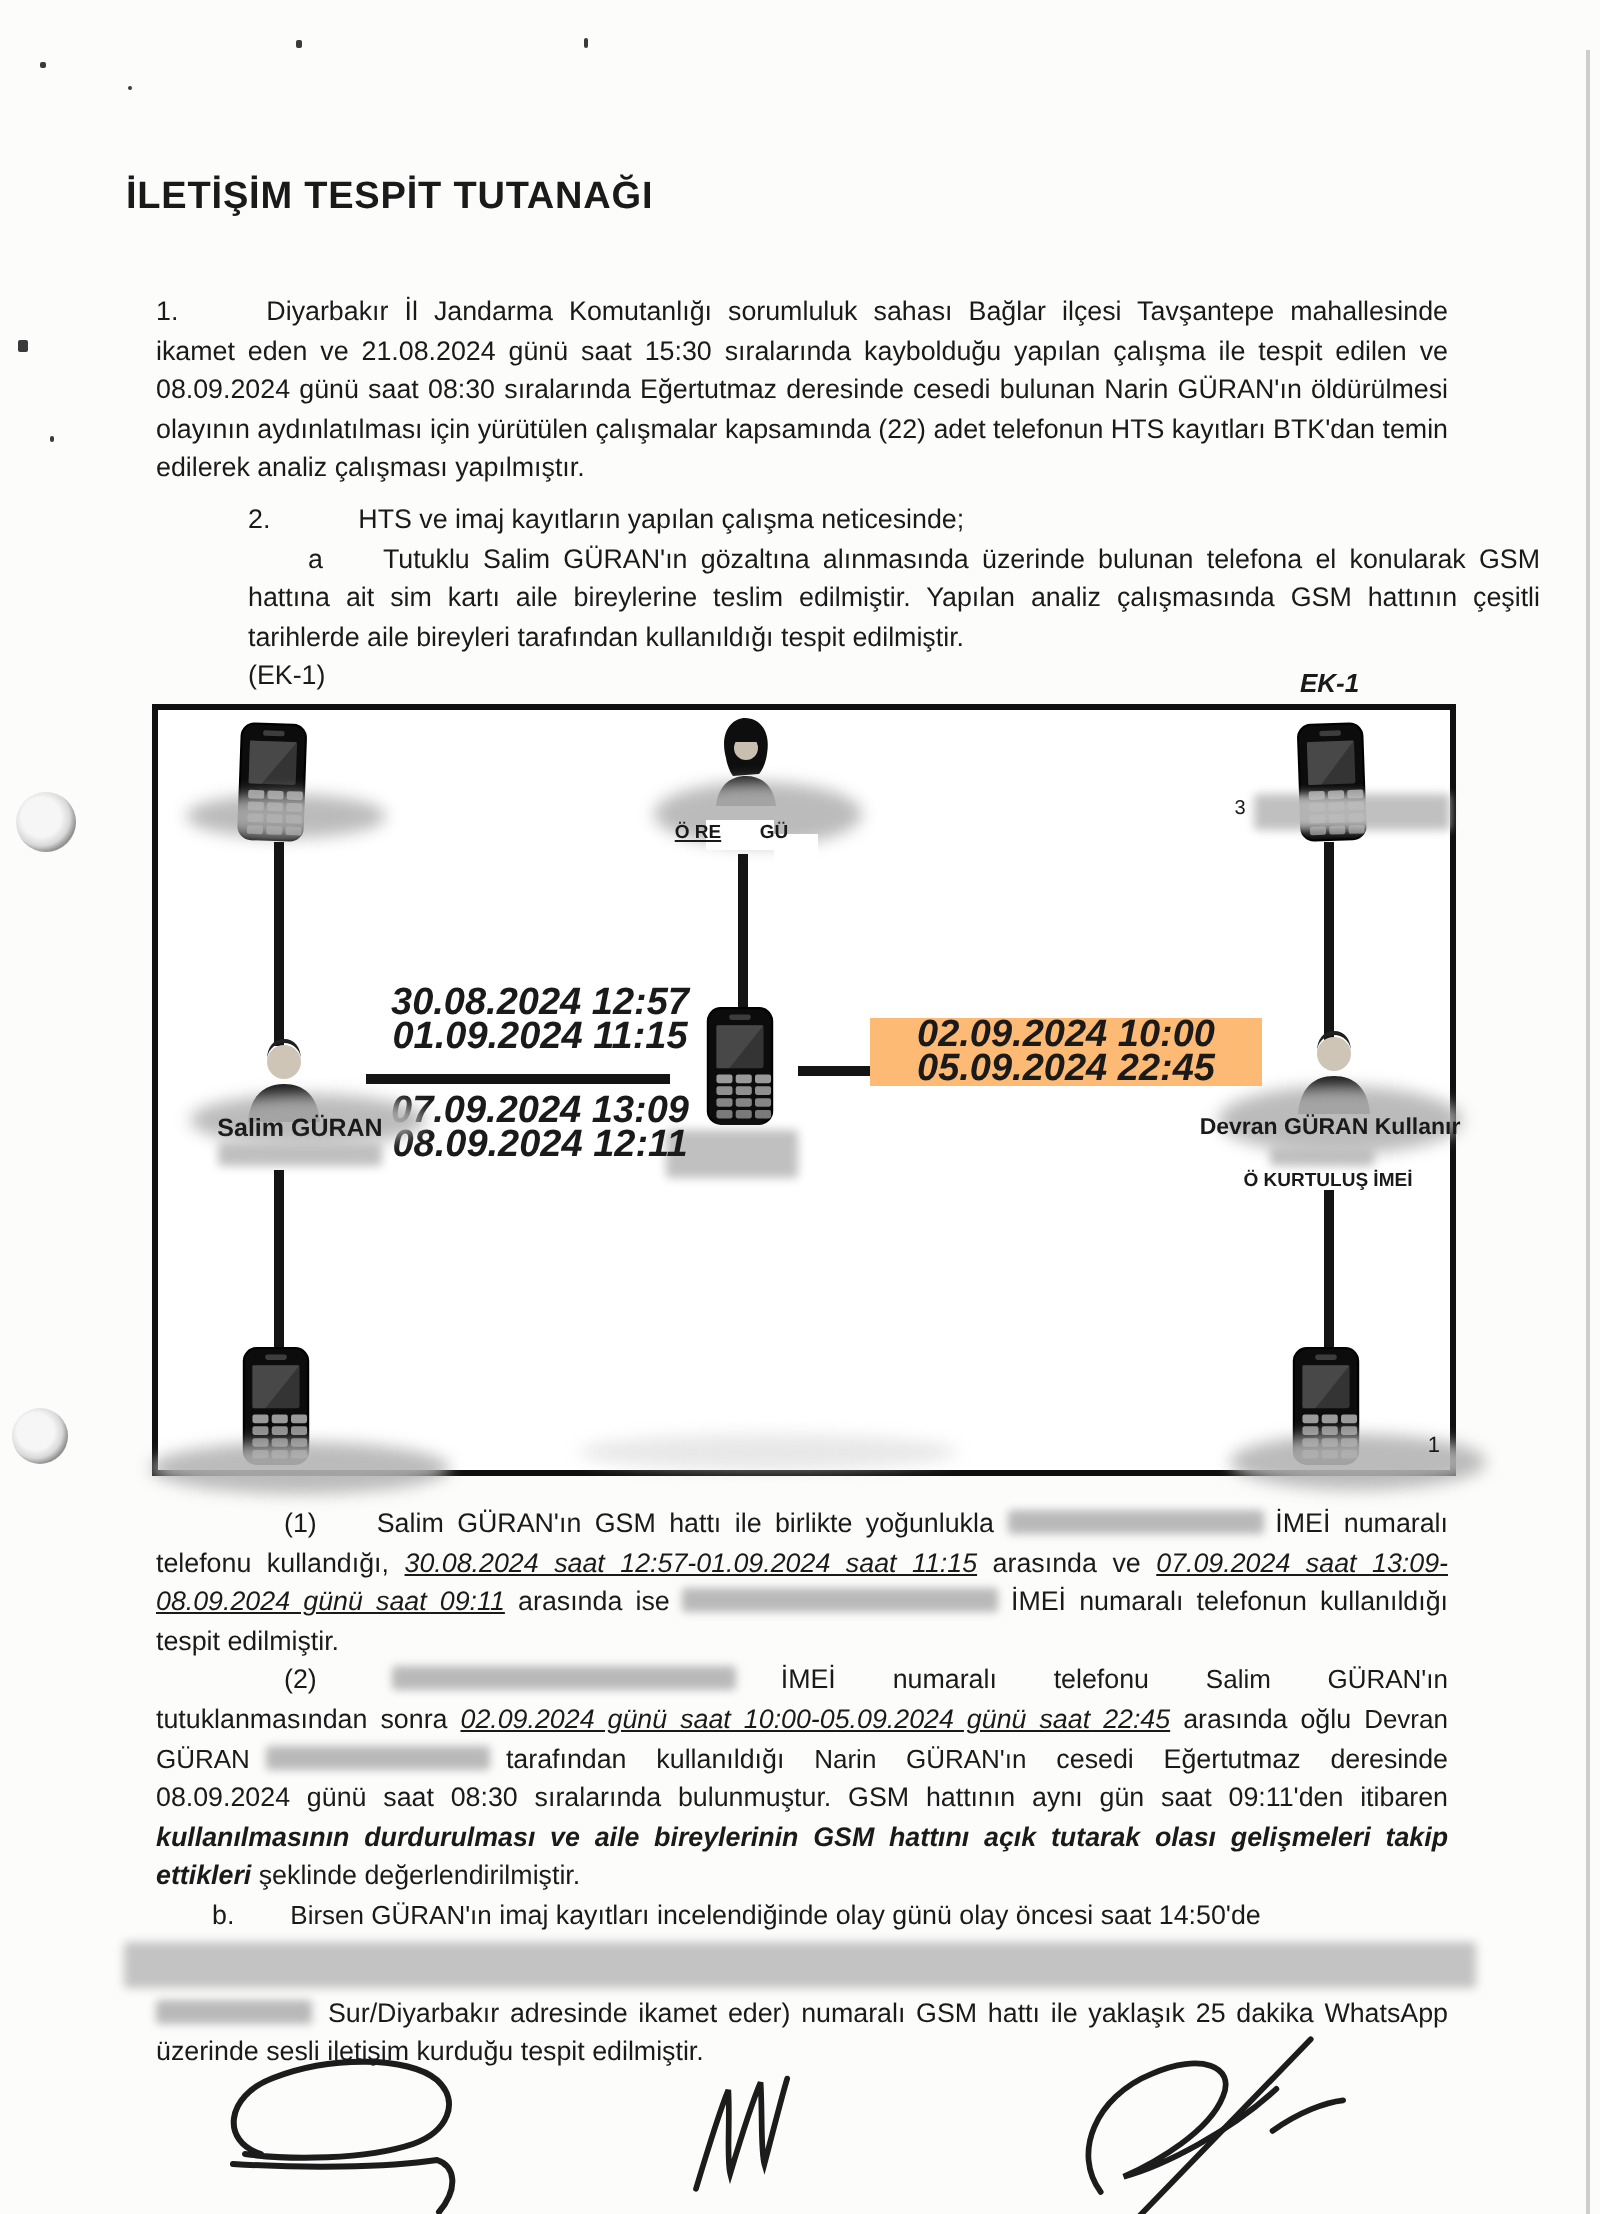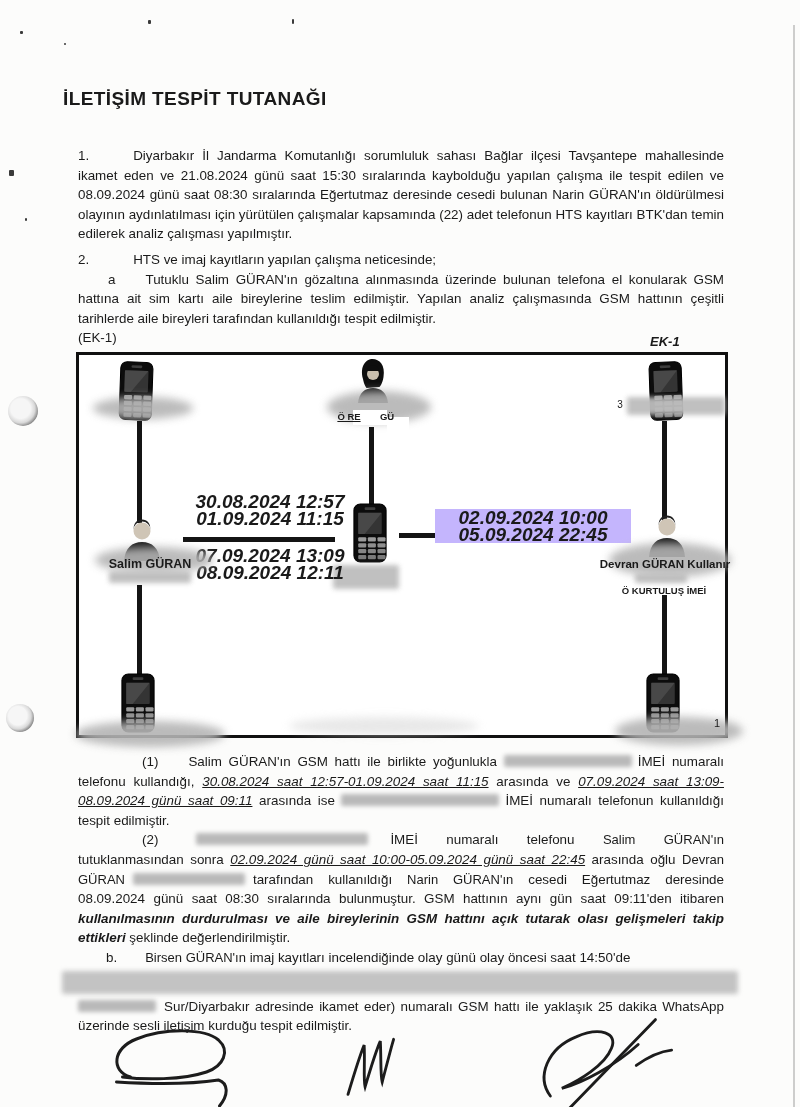--- a/index.html
+++ b/index.html
@@ -23,21 +23,21 @@
   
   .diagram{position:absolute;left:76px;top:352px;width:652px;height:386px;
            border:3px solid #101010;background:#fff;box-sizing:border-box;}
   .abs{position:absolute;}
   .blurb{position:absolute;background:#b4b4b4;filter:blur(4px);border-radius:50%;opacity:.9;}
   .blurr{position:absolute;background:#bdbdbd;filter:blur(2.5px);border-radius:2px;opacity:.95;}
   .whitepatch{position:absolute;background:#fff;}
   .dg-label{position:absolute;font-weight:bold;text-align:center;}
   .dates{position:absolute;width:190px;text-align:center;font-weight:bold;font-style:italic;
          font-size:19px;line-height:17px;}
-  .dates.onwhite{background:#c4b5fd;padding:0 3px;}
+  .dates.onwhite{background:#fdba74;padding:0 3px;}
   .arr{position:absolute;background:#141414;}
   .arr-v{width:5px;}
   .arr-h{height:5px;}
   .arr .hd{position:absolute;width:0;height:0;border-style:solid;border-color:transparent;}
   .hd-up{top:-13px;left:50%;transform:translateX(-50%);
          border-width:0 8px 14px 8px;border-bottom-color:#141414;}
   .hd-down{bottom:-13px;left:50%;transform:translateX(-50%);
            border-width:14px 8px 0 8px;border-top-color:#141414;}
   .hd-left{left:-13px;top:50%;transform:translateY(-50%);
            border-width:8px 14px 8px 0;border-right-color:#141414;}
@@ -65,21 +65,21 @@
   <div class="speck" style="left:64px;top:43px;width:2px;height:2px;"></div>
   <div class="speck" style="left:9px;top:170px;width:5px;height:6px;"></div>
   <div class="speck" style="left:25px;top:218px;width:2px;height:3px;"></div>
 
   <div class="title">İLETİŞİM TESPİT TUTANAĞI</div>
 
   <div class="textblock" style="top:146px;">
     <p><span class="">1.</span><span class="seg-g" style="width: 44px;"></span><span class="">Diyarbakır İl Jandarma Komutanlığı sorumluluk sahası Bağlar ilçesi Tavşantepe mahallesinde ikamet eden ve 21.08.2024 günü saat 15:30 sıralarında kaybolduğu yapılan çalışma ile tespit edilen ve 08.09.2024 günü saat 08:30 sıralarında Eğertutmaz deresinde cesedi bulunan Narin GÜRAN'ın öldürülmesi olayının aydınlatılması için yürütülen çalışmalar kapsamında (22) adet telefonun HTS kayıtları BTK'dan temin edilerek analiz çalışması yapılmıştır.</span></p>
   </div>
 
-  <div class="textblock" style="top:250px;">
+  <div class="textblock" style="top:250px;margin-left:46px;">
     <p><span class="">2.</span><span class="seg-g" style="width: 44px;"></span><span class="">HTS ve imaj kayıtların yapılan çalışma neticesinde;</span></p>
     <p><span class="seg-g" style="width: 30px;"></span><span class="">a</span><span class="seg-g" style="width: 30px;"></span><span class="">Tutuklu Salim GÜRAN'ın gözaltına alınmasında üzerinde bulunan telefona el konularak GSM hattına ait sim kartı aile bireylerine teslim edilmiştir. Yapılan analiz çalışmasında GSM hattının çeşitli tarihlerde aile bireyleri tarafından kullanıldığı tespit edilmiştir.</span><br><span class="seg-i">(EK-1)</span></p>
   </div>
 
   <div class="ek-right">EK-1</div>
 
   <div class="diagram">
 
     <div class="abs phone-slot" style="left:36px;top:6px;transform:rotate(2deg);">
   <svg viewBox="0 0 36 56" width="42" height="60" xmlns="http://www.w3.org/2000/svg">

